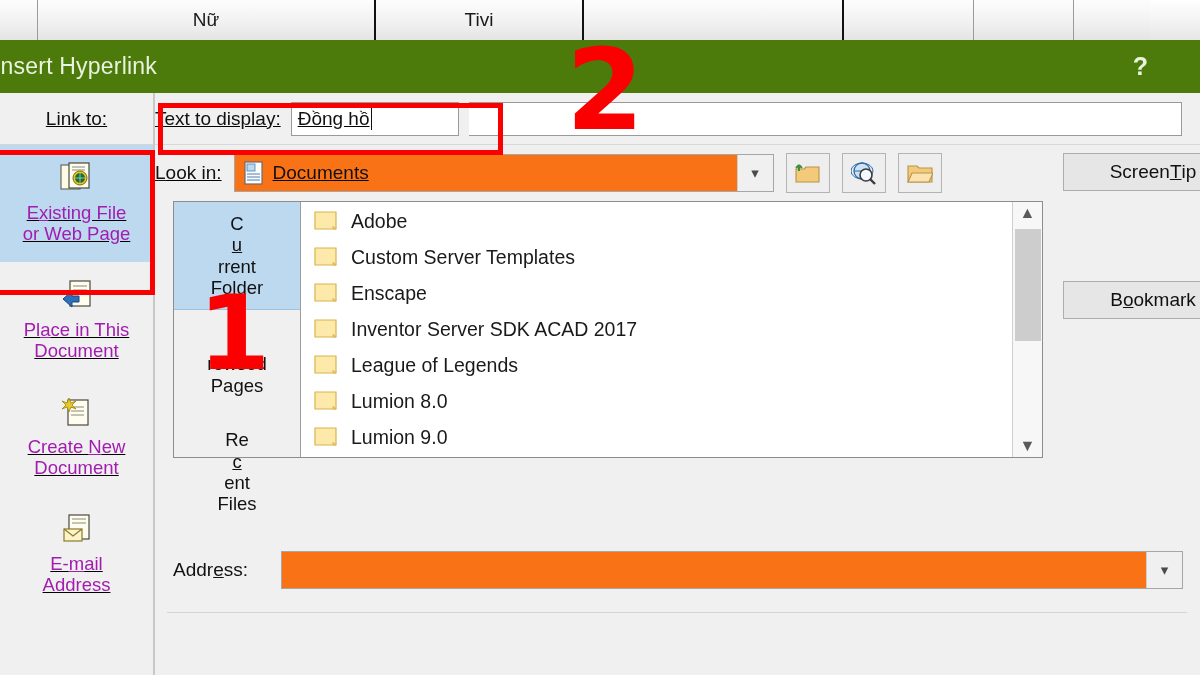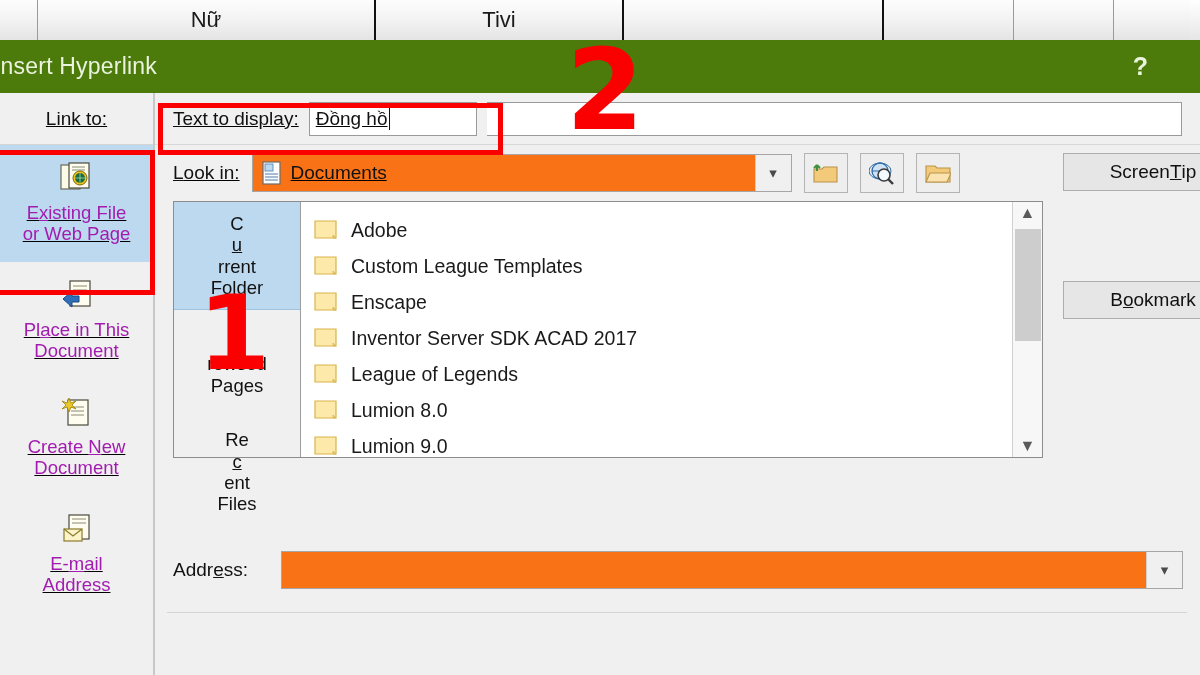--- a/index.html
+++ b/index.html
@@ -12,21 +12,21 @@
   #root { position: relative; width: 1200px; height: 675px; }
 
   
   .excel-strip {
     position: absolute; left: 0; top: 0; width: 1200px; height: 40px;
     background: linear-gradient(180deg,#ffffff 0%,#f2f2f2 55%,#e6e6e6 100%);
     display: flex; align-items: center;
   }
   .xcell {
     height: 40px; display: flex; align-items: center; justify-content: center;
-    font-size: 22px; color: #1a1a1a;
+    font-size: 19px; color: #1a1a1a;
     border-right: 2px solid #111;
     background: linear-gradient(180deg,#fdfdfd 0%,#f0f0f0 60%,#e4e4e4 100%);
   }
   .xcell.thin { border-right: 1px solid #9a9a9a; }
   .xcell.nb { border-right: none; }
 
   
   .dialog {
     position: absolute; left: 0; top: 40px; width: 1200px; height: 635px;
     background: #f0f0f0;
@@ -63,38 +63,38 @@
     cursor: default;
   }
   .rail-item.selected { background: #bcd9f0; }
   .rail-item .ri-label { padding: 0 4px; }
   .rail-item u { text-decoration: underline; }
 
   
   .main { flex: 1; position: relative; }
 
   .row-text {
-    height: 52px; display: flex; align-items: center; padding-left: 18px; gap: 10px;
+    height: 52px; display: flex; align-items: center; padding-left: 0; gap: 10px;
     border-bottom: 1px solid #d8d8d8;
   }
   .lbl { font-size: 19px; color: #111; white-space: nowrap; }
   .lbl u { text-decoration: underline; }
 
   .tinput {
     height: 34px; background: #ffffff; border: 1px solid #9a9a9a;
     font-size: 19px; color: #111; display: flex; align-items: center;
     padding: 0 6px; position: relative;
   }
   .caret {
     display: inline-block; width: 1px; height: 22px; background: #111;
     margin-left: 1px;
   }
 
   .row-lookin {
-    height: 56px; display: flex; align-items: center; padding-left: 18px; gap: 12px;
+    height: 56px; display: flex; align-items: center; gap: 12px;
   }
   .combo {
     height: 38px; background: #f97316; border: 1px solid #a6a6a6;
     display: flex; align-items: center; position: relative;
   }
   .combo .cb-text { font-size: 19px; color: #111; padding-left: 8px; }
   .combo .cb-arrow {
     position: absolute; right: 0; top: 0; width: 36px; height: 100%;
     background: #f0f0f0; border-left: 1px solid #cfcfcf;
     display: flex; align-items: center; justify-content: center;
@@ -115,21 +115,21 @@
     border-right: 1px solid #9d9d9d;
   }
   .tab {
     height: 108px; display: flex; flex-direction: column; align-items: center;
     justify-content: center; font-size: 18.5px; color: #111; text-align: center;
     line-height: 1.15; cursor: default;
   }
   .tab.selected { background: #bcd9f0; border-bottom: 1px solid #9ec3e0; }
   .tab u { text-decoration: underline; }
 
-  .filelist { flex: 1; background: #fff; padding-top: 10px; overflow: hidden; position: relative; }
+  .filelist { flex: 1; background: #fff; padding-top: 1px; overflow: hidden; position: relative; }
   .frow {
     height: 36px; display: flex; align-items: center; gap: 13px;
     padding-left: 13px; font-size: 19.5px; color: #1a1a1a; cursor: default;
   }
   .folder-ico { width: 24px; height: 20px; flex: 0 0 24px; }
 
   .vscroll {
     width: 30px; flex: 0 0 30px; background: #f7f7f7;
     border-left: 1px solid #d0d0d0; display: flex; flex-direction: column;
     align-items: center; justify-content: space-between; padding: 3px 0;
@@ -169,21 +169,21 @@
   }
 </style>
 </head>
 <body>
 
 <div id="root">
 
   <div class="excel-strip">
     <div class="xcell thin" style="width:38px"></div>
     <div class="xcell" style="width:338px">Nữ</div>
-    <div class="xcell" style="width:248px">Tivi</div>
+    <div class="xcell" style="width:208px">Tivi</div>
     <div class="xcell" style="width:260px"></div>
     <div class="xcell thin" style="width:130px"></div>
     <div class="xcell thin" style="width:100px"></div>
     <div class="xcell nb" style="width:76px"></div>
   </div>
 
   <div class="dialog">
 
     <div class="titlebar">
       <span class="title-text">Insert Hyperlink</span>
@@ -312,21 +312,21 @@
                   <path d="M1 1 h21 v17 h-21 z" fill="#fde9a9" stroke="#d9b44a" stroke-width="1.2"></path>
                   <path d="M19 15 l3 3 h-3 z" fill="#e8d08a" stroke="#d9b44a" stroke-width="0.8"></path>
                 </svg>
               <span>Adobe</span>
             </div>
             <div class="frow">
               <svg class="folder-ico" viewBox="0 0 24 20">
                   <path d="M1 1 h21 v17 h-21 z" fill="#fde9a9" stroke="#d9b44a" stroke-width="1.2"></path>
                   <path d="M19 15 l3 3 h-3 z" fill="#e8d08a" stroke="#d9b44a" stroke-width="0.8"></path>
                 </svg>
-              <span>Custom League Templates</span>
+              <span>Custom Server Templates</span>
             </div>
             <div class="frow">
               <svg class="folder-ico" viewBox="0 0 24 20">
                   <path d="M1 1 h21 v17 h-21 z" fill="#fde9a9" stroke="#d9b44a" stroke-width="1.2"></path>
                   <path d="M19 15 l3 3 h-3 z" fill="#e8d08a" stroke="#d9b44a" stroke-width="0.8"></path>
                 </svg>
               <span>Enscape</span>
             </div>
             <div class="frow">
               <svg class="folder-ico" viewBox="0 0 24 20">

